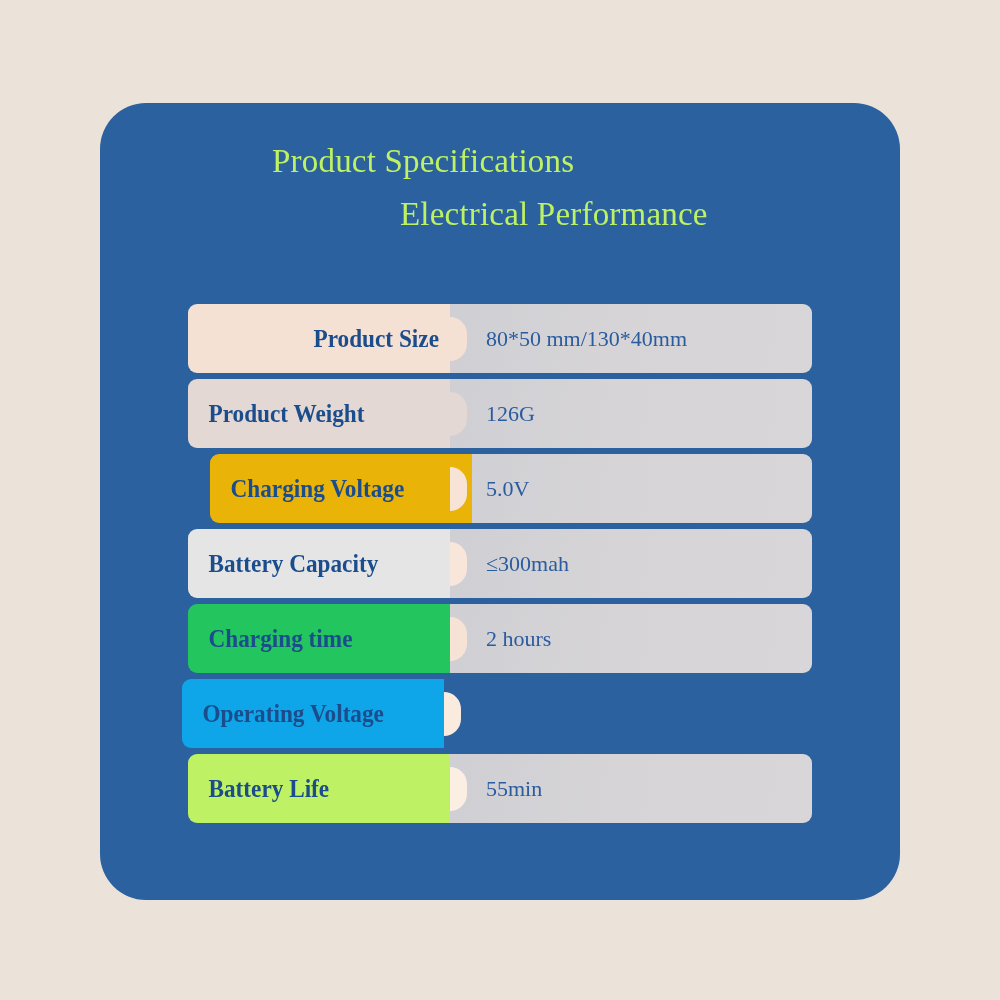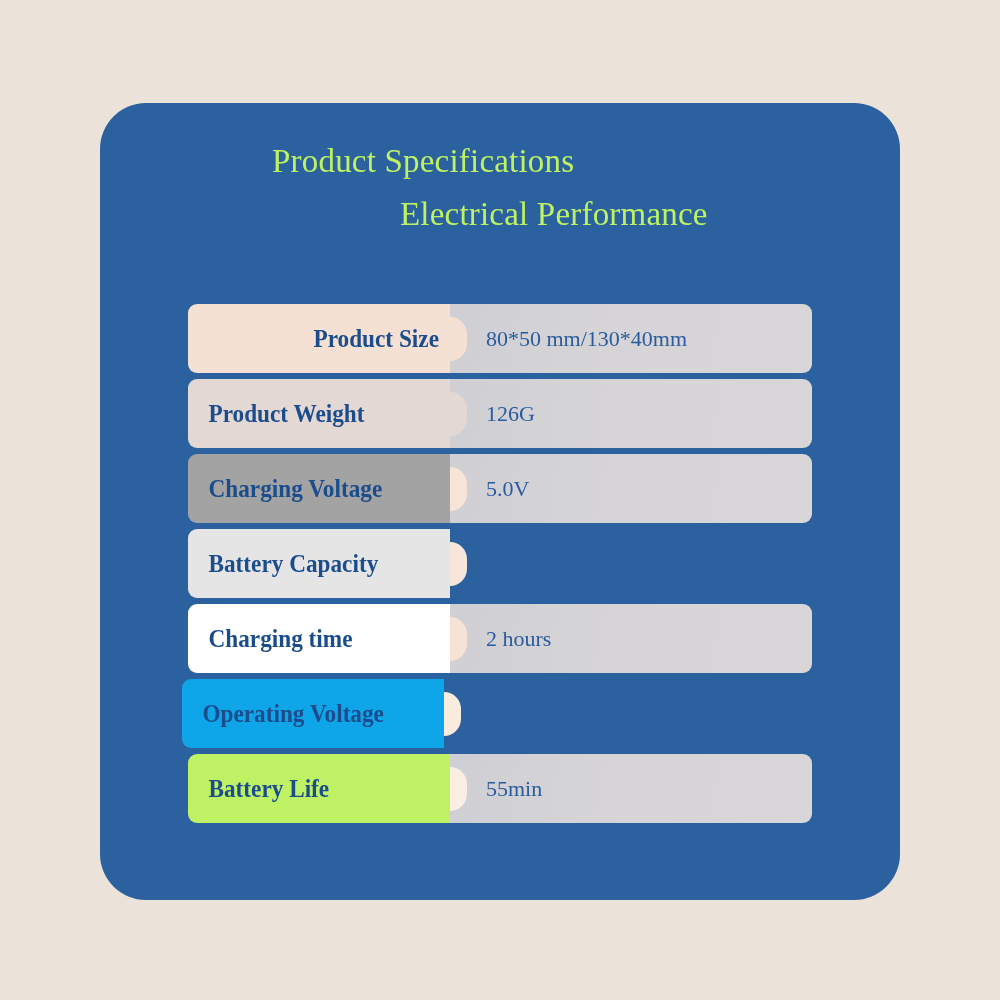--- a/index.html
+++ b/index.html
@@ -157,40 +157,43 @@
             <span class="row-label-text">Product Weight</span>
           </div>
           <div class="row-notch" style="background: rgb(227, 216, 211);"></div>
         </div>
       </div>
       <div class="row-outer" style="top: 150px; height: 69px;">
         <div class="spec-row">
           <div class="row-value">
             <span class="row-value-text">5.0V</span>
           </div>
-          <div class="row-label" style="background: #a3a3a3;">
+          <div class="row-label" style="background: #eab308; margin-left: 22px;">
             <span class="row-label-text">Charging Voltage</span>
           </div>
           <div class="row-notch" style="background: rgb(247, 228, 215);"></div>
         </div>
       </div>
       <div class="row-outer" style="top: 225px; height: 69px;">
         <div class="spec-row">
+          <div class="row-value">
+            <span class="row-value-text">≤300mah</span>
+          </div>
           <div class="row-label" style="background: #e5e5e5;">
             <span class="row-label-text">Battery Capacity</span>
           </div>
           <div class="row-notch" style="background: rgb(248, 230, 218);"></div>
         </div>
       </div>
       <div class="row-outer" style="top: 300px; height: 69px;">
         <div class="spec-row">
           <div class="row-value">
             <span class="row-value-text">2 hours</span>
           </div>
-          <div class="row-label" style="background: #ffffff;">
+          <div class="row-label" style="background: #22c55e;">
             <span class="row-label-text">Charging time</span>
           </div>
           <div class="row-notch" style="background: rgb(247, 227, 213);"></div>
         </div>
       </div>
       <div class="row-outer shift-left" style="top: 375px; height: 69px;">
         <div class="spec-row">
           <div class="row-label" style="background: #0ea5e9;">
             <span class="row-label-text">Operating Voltage</span>
           </div>

